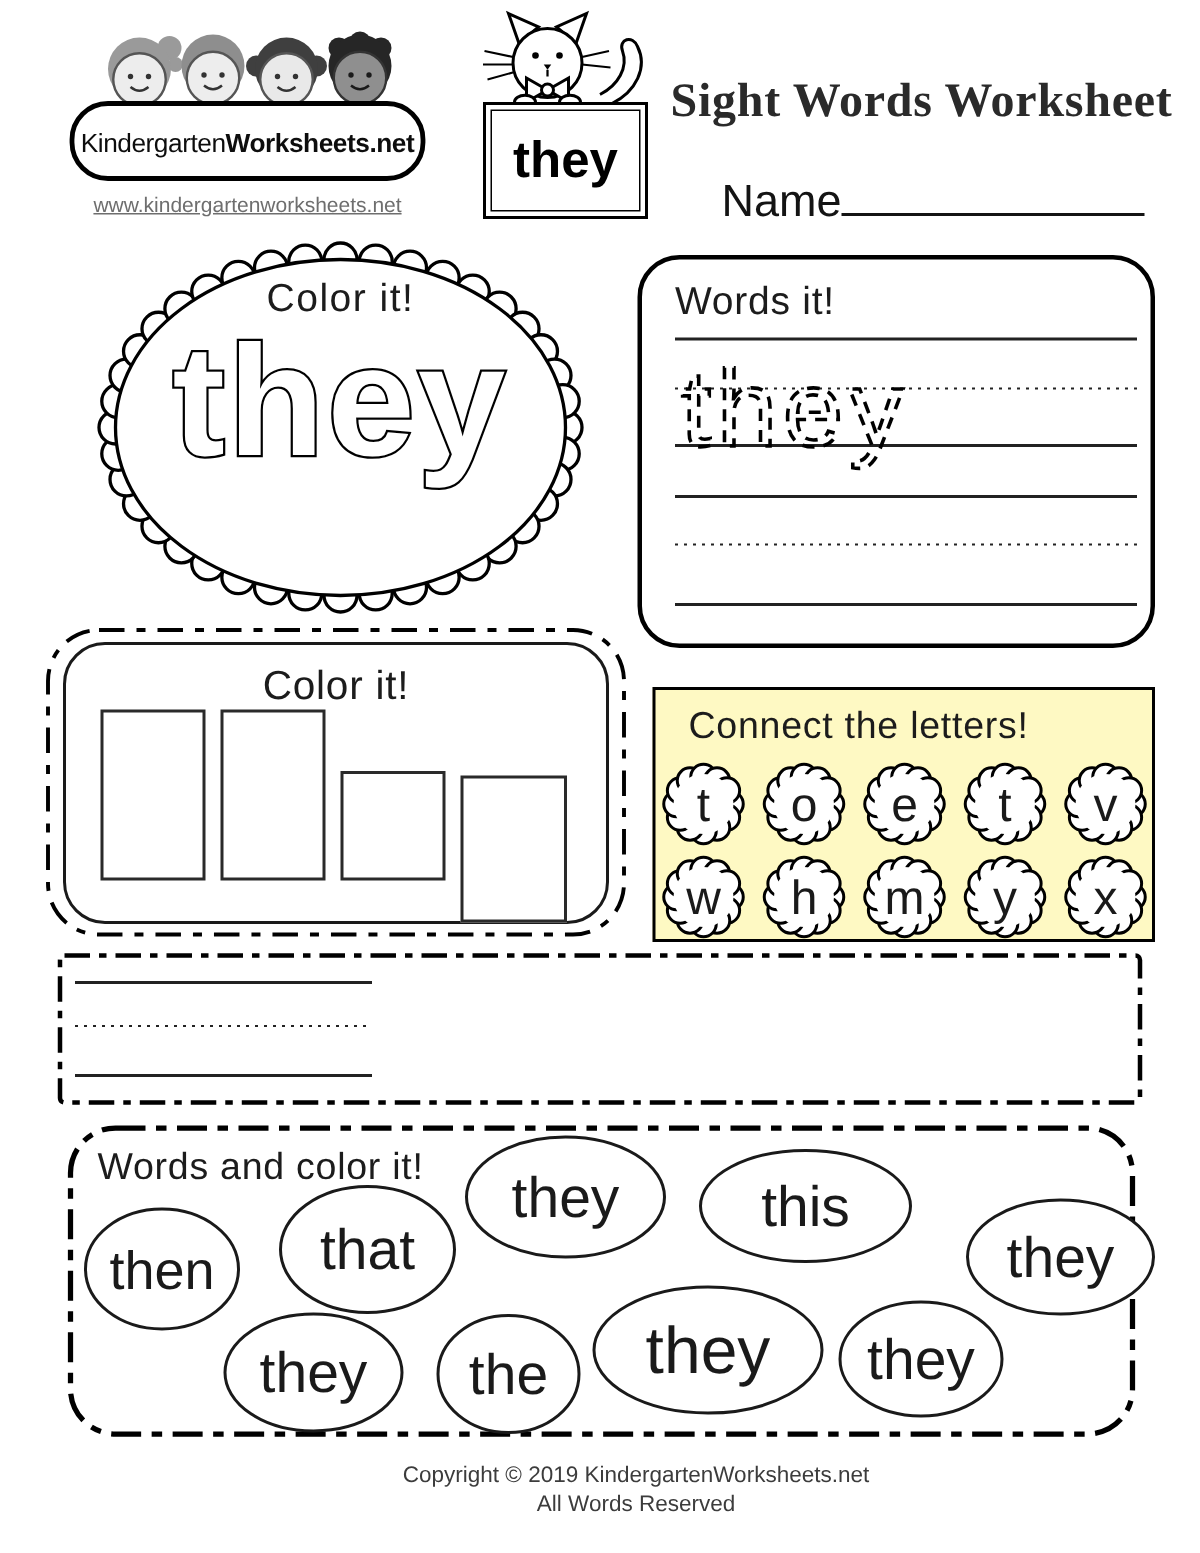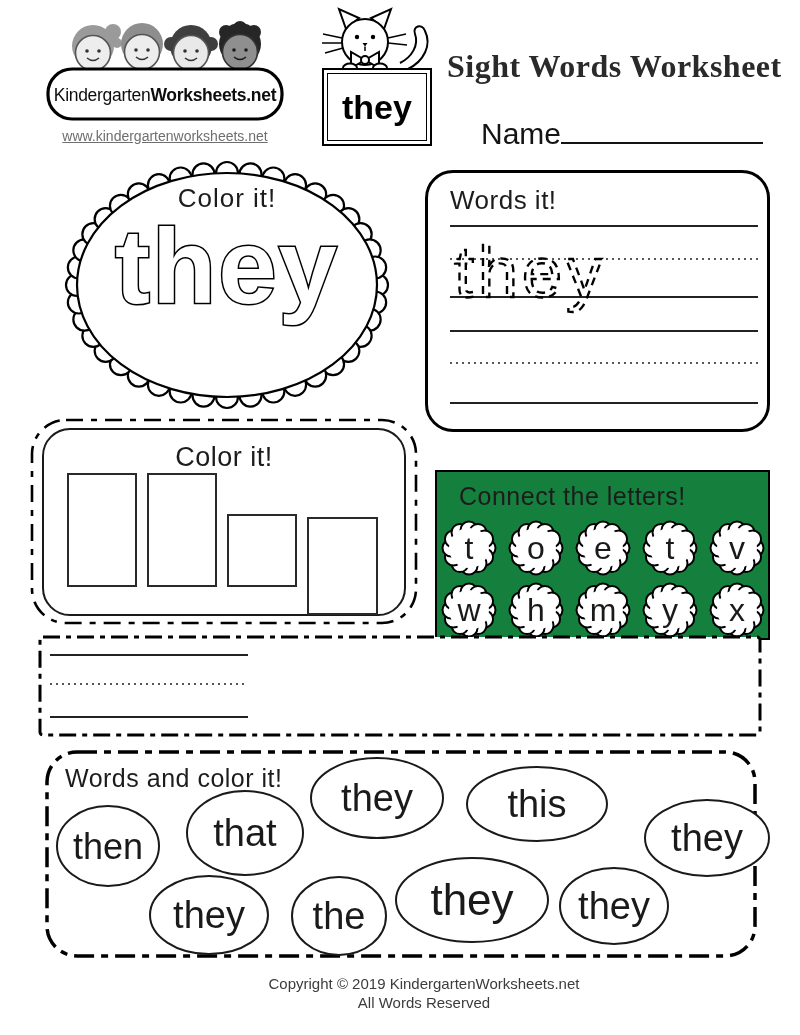--- a/index.html
+++ b/index.html
@@ -1,21 +1,21 @@
 <!DOCTYPE html>
 <html><head>
 <meta charset="utf-8">
 <style>
   html,body{margin:0;padding:0;background:#fff;}
   .page{position:relative;width:800px;height:1035px;background:#fff;overflow:hidden;
         font-family:"Liberation Sans",sans-serif;color:#111;}
   .abs{position:absolute;}
   .heading{font-family:"Liberation Sans",sans-serif;color:#1c1c1c;letter-spacing:.5px;}
   svg{display:block;overflow:visible;}
-  .solid-box{border:2px solid #2a2a2a;background:#15803d;margin-top:12px;}
+  .solid-box{border:2px solid #2a2a2a;background:#fef9c3;}
   .title-serif{font-family:"Liberation Serif","DejaVu Serif",serif;font-weight:700;margin-left:10px;}
   .flower-letter{font-family:"Liberation Sans",sans-serif;font-weight:400;fill:#1a1a1a;}
   .oval-word{font-family:"Liberation Sans",sans-serif;fill:#1a1a1a;}
   .footer-line{width:800px;text-align:center;color:#3c3c3c;font-size:15px;padding-left:24px;}
 </style>
 </head>
 <body>
 
 <div class="page">
 

